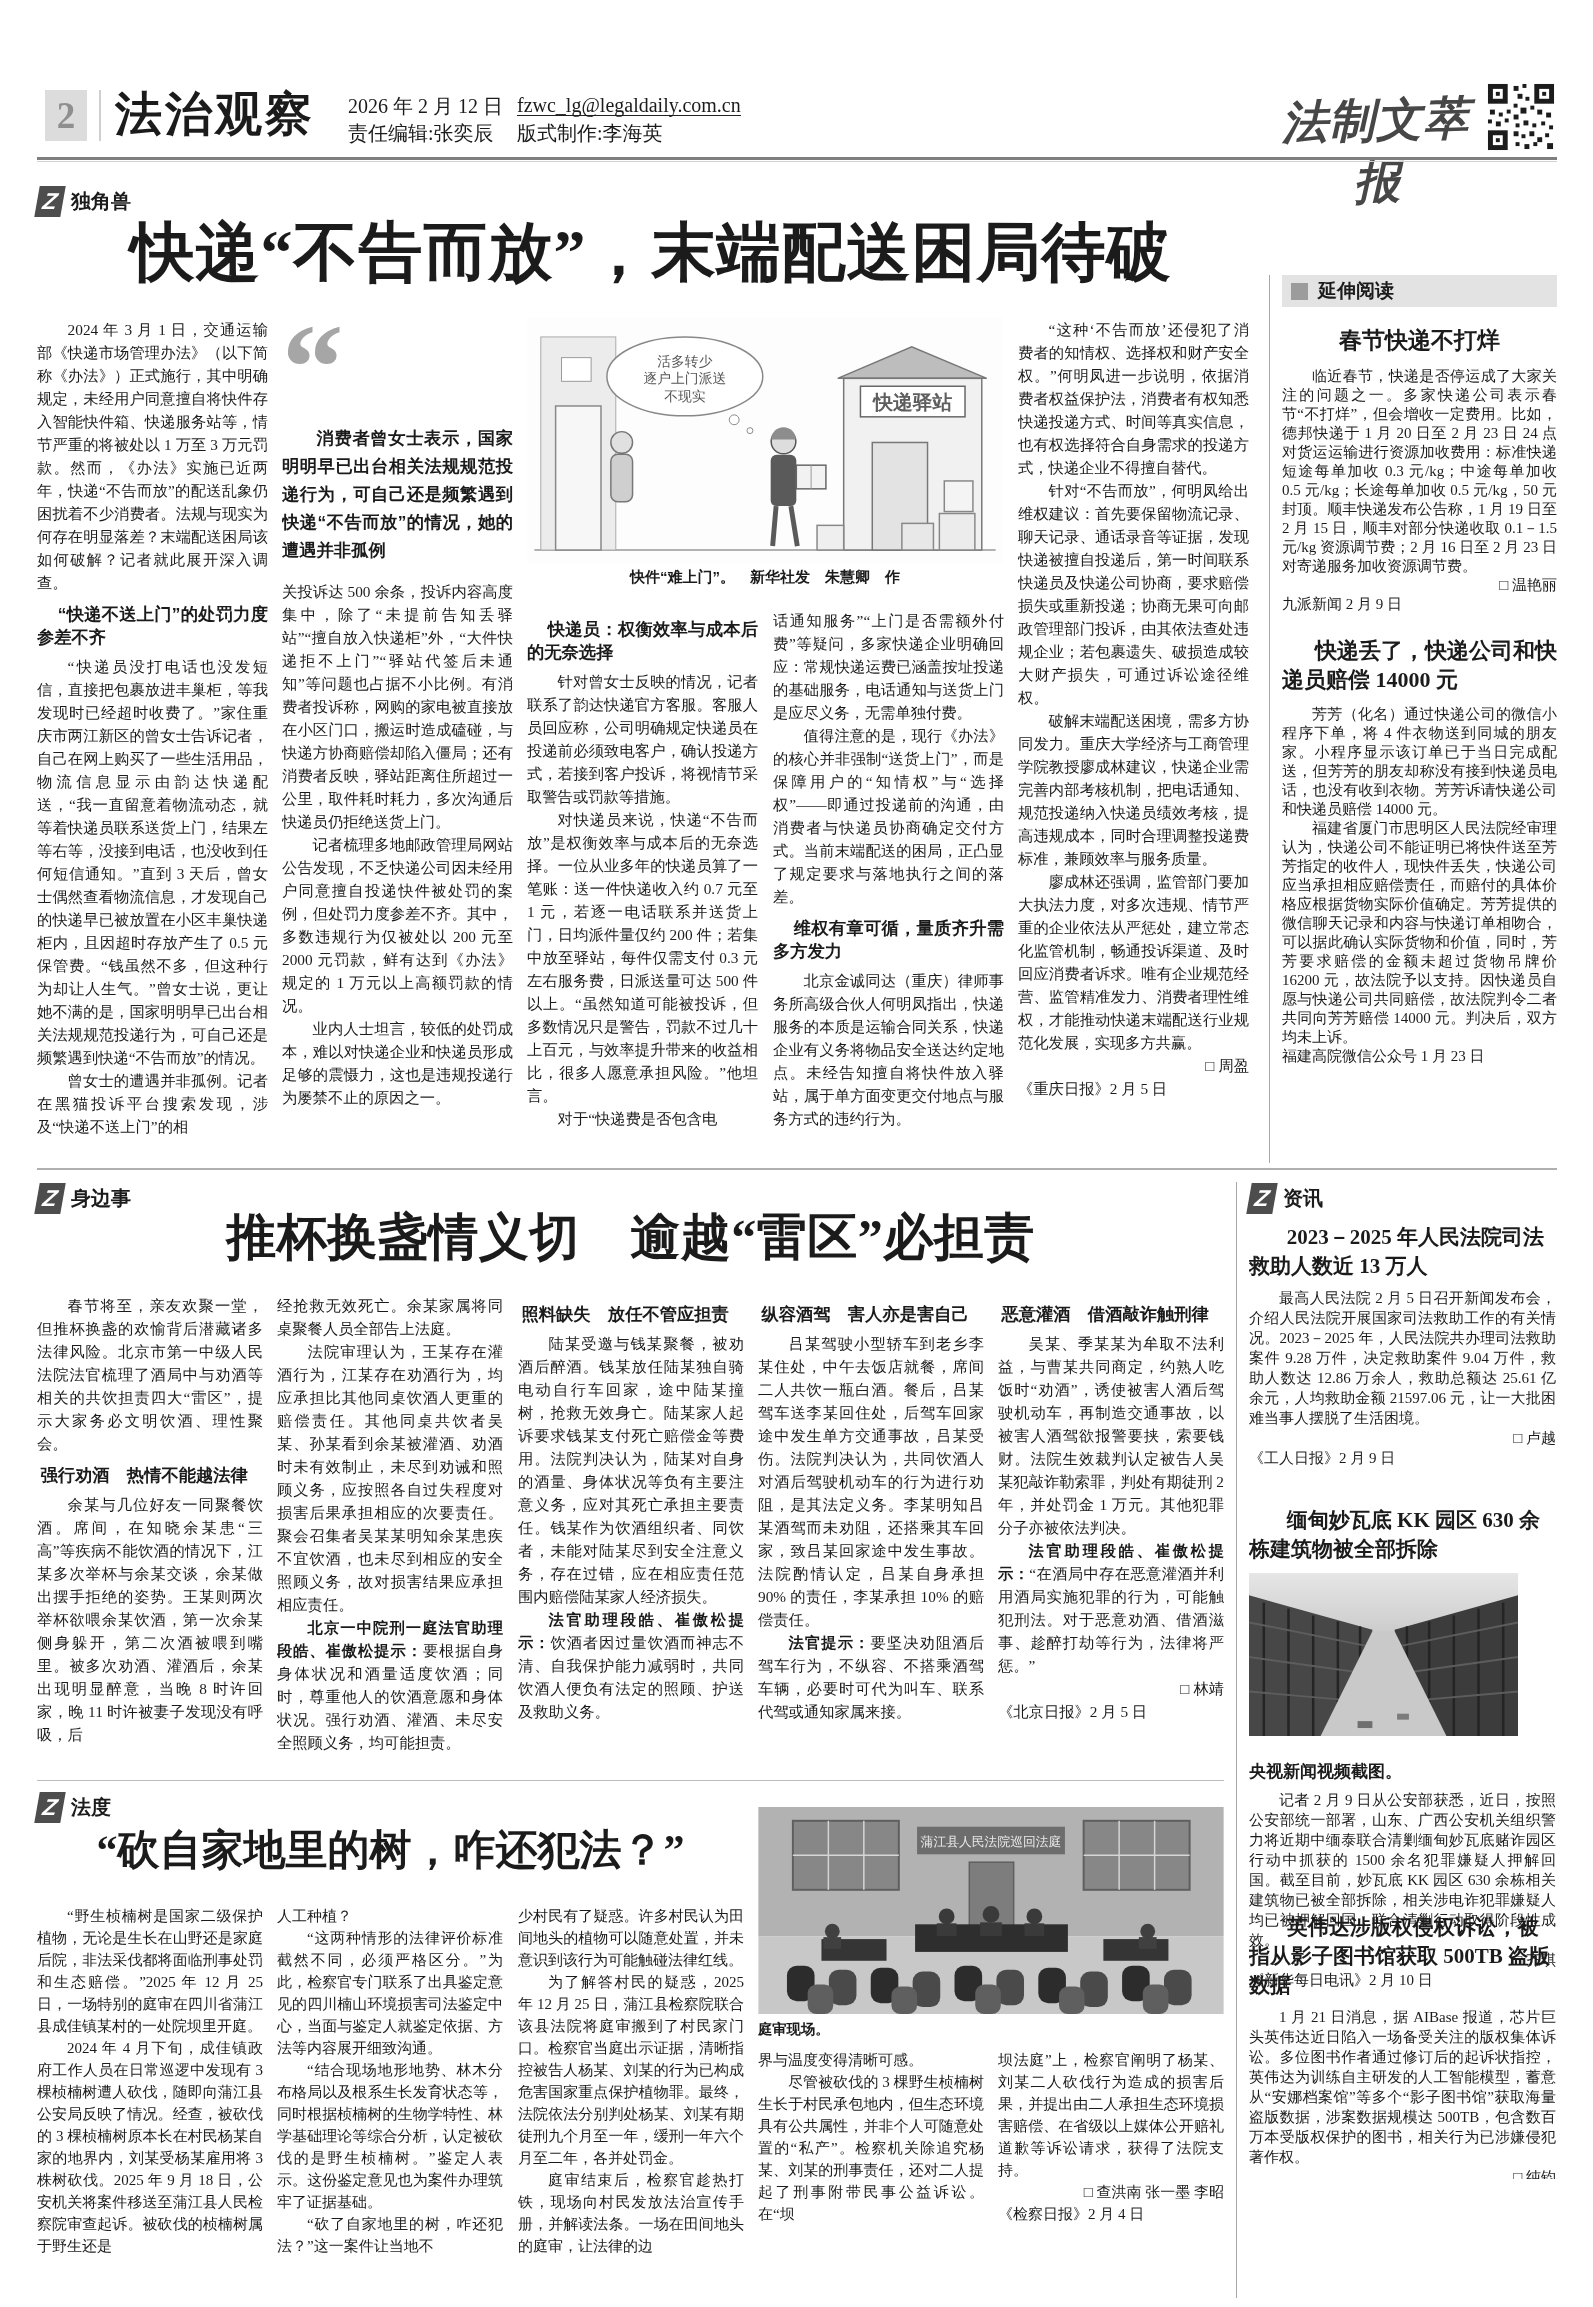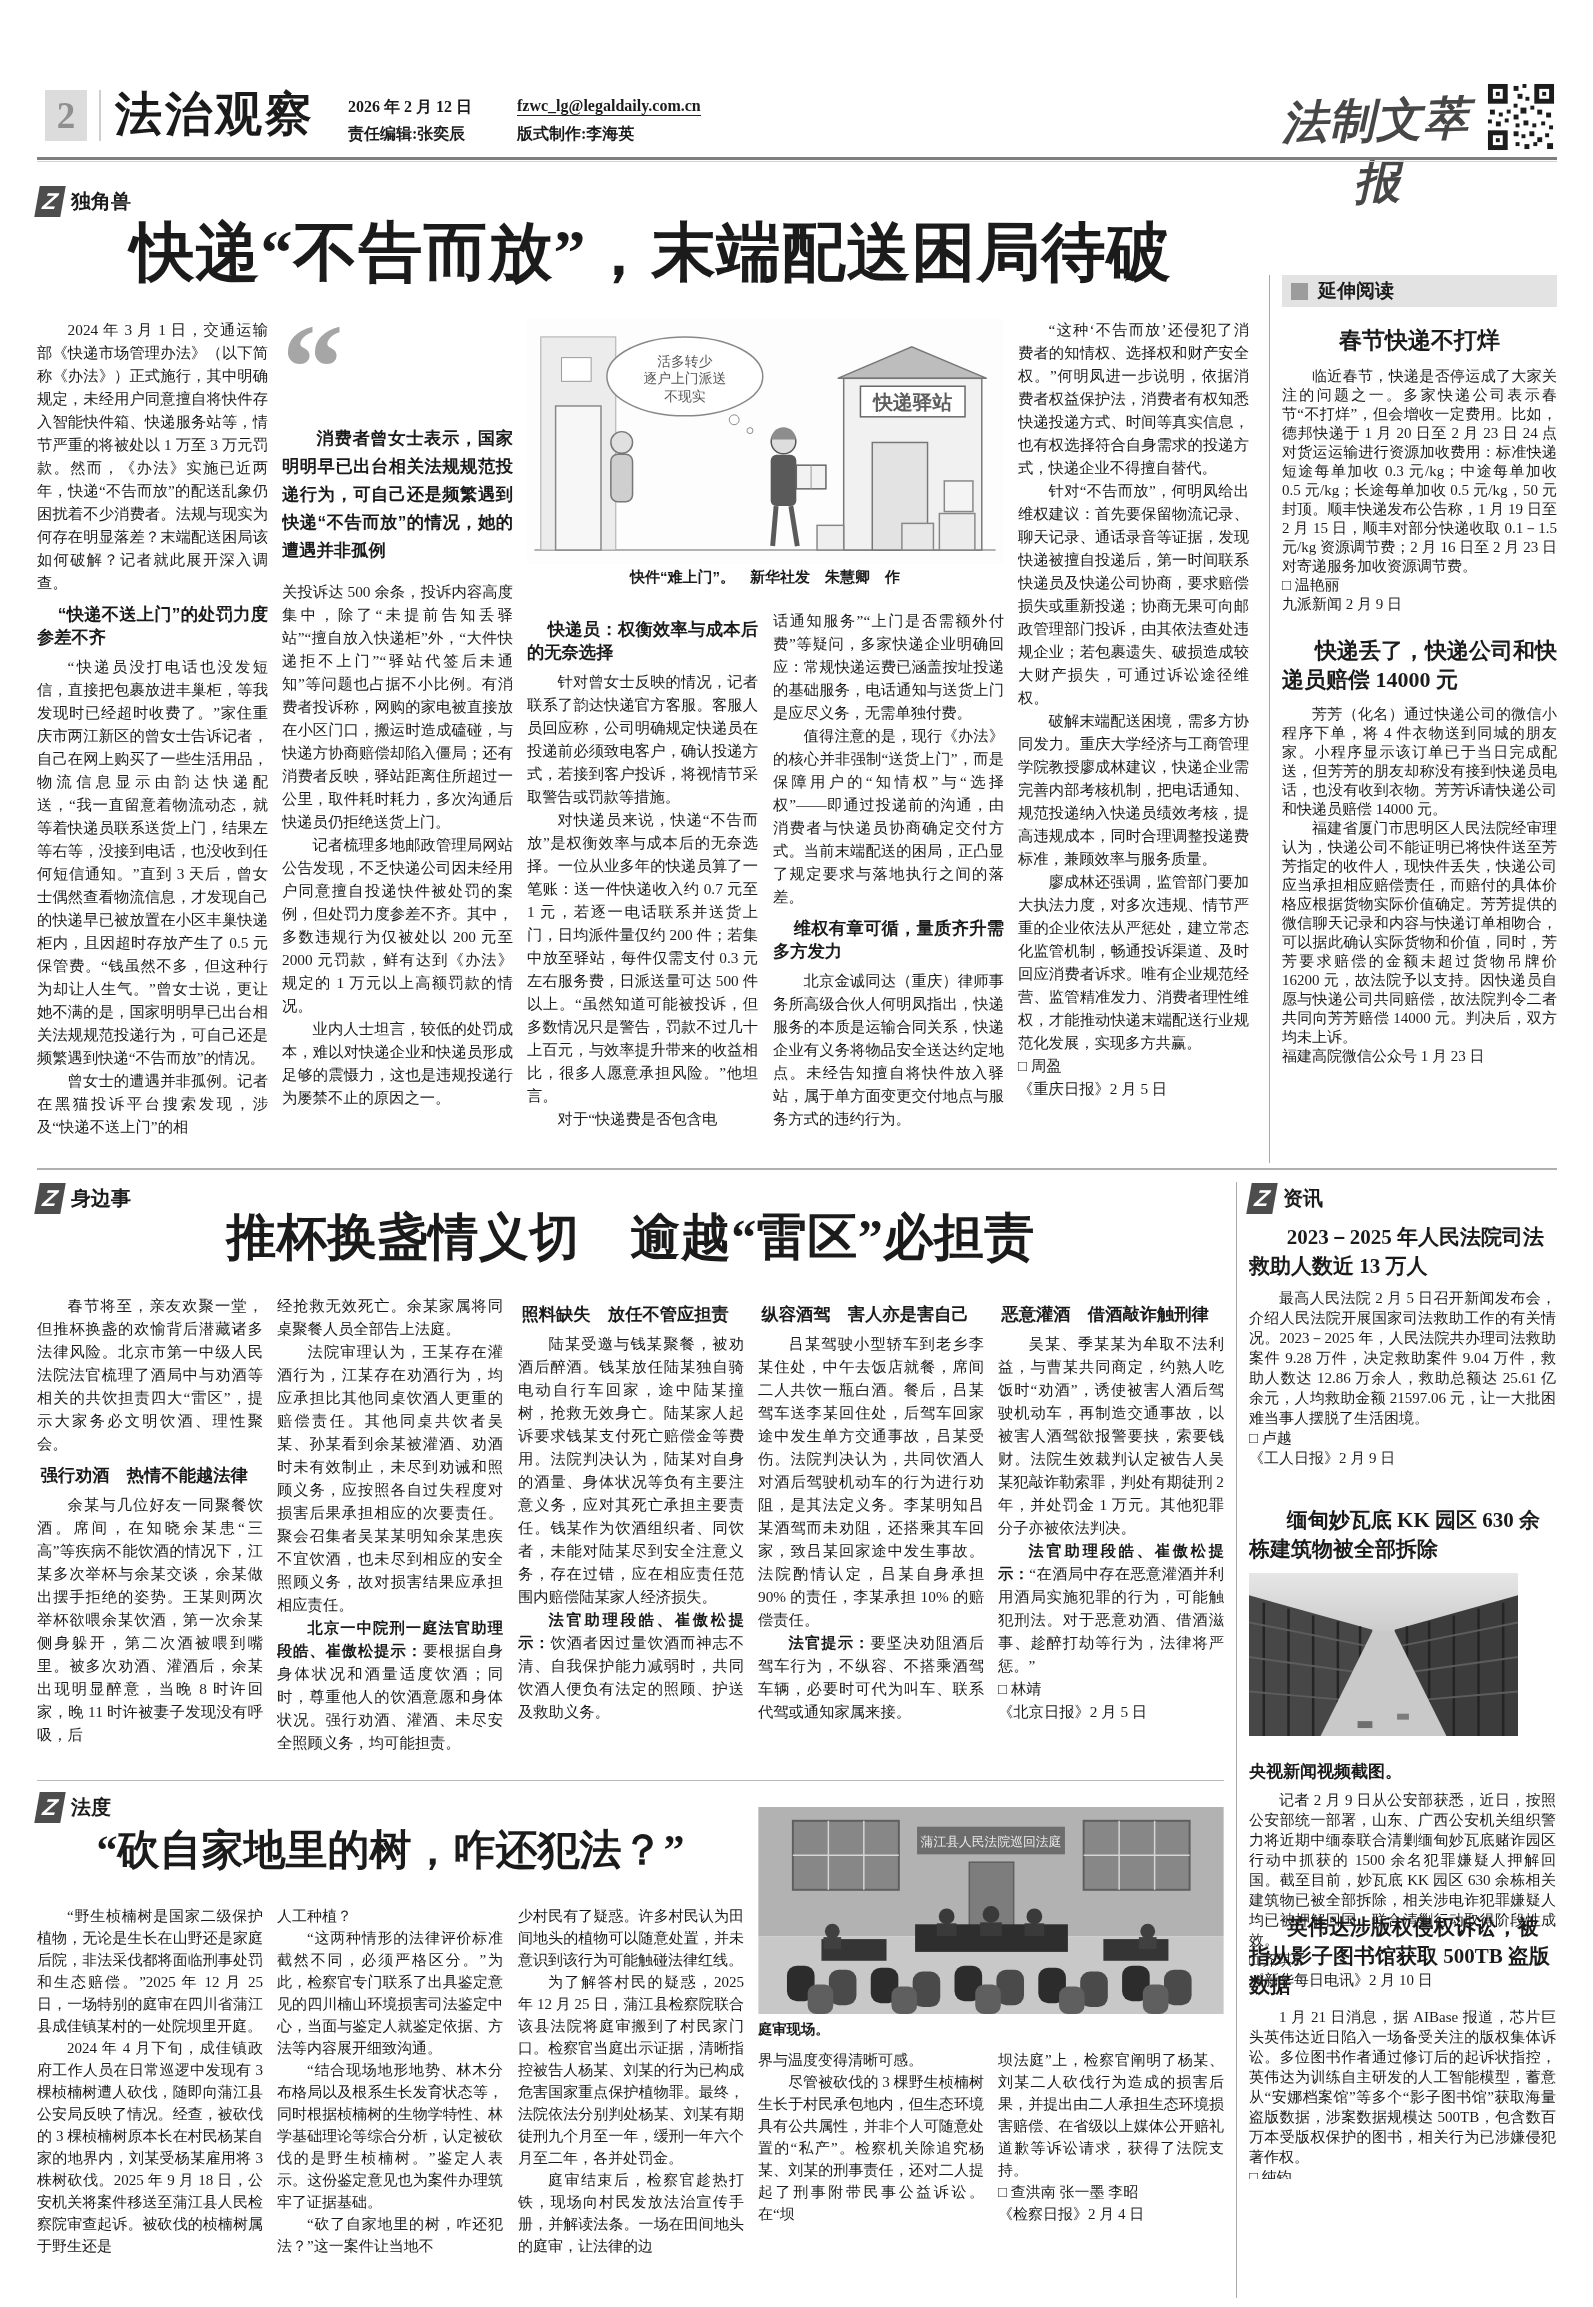--- a/index.html
+++ b/index.html
@@ -7,21 +7,21 @@
   .page { position:relative; width:1594px; height:2307px; background:#ffffff;
           font-family:"Liberation Serif","DejaVu Serif",serif; color:#1b1b1b; overflow:hidden; }
   .abs { position:absolute; }
   .sans { font-family:"Liberation Sans","DejaVu Sans",sans-serif; }
 
   
   .chip { left:45px; top:90px; width:42px; height:51px; background:#dcdcdc;
           color:#8f8f8f; font-size:37px; font-weight:bold; text-align:center; line-height:51px; }
   .chip-rule { left:99px; top:90px; width:1.5px; height:51px; background:#cfcfcf; }
   .sec-name { left:115px; top:83px; font-size:47px; font-weight:bold; letter-spacing:3px; }
-  .meta { font-size:16px; line-height:15px;font-weight:bold; }
+  .meta { font-size:20px; line-height:15px; }
   .m-date { left:348px; top:99px; }
   .m-editor { left:348px; top:126px; }
   .m-email { left:517px; top:98px; border-bottom:1px solid #222; padding-bottom:2px; }
   .m-designer { left:517px; top:126px; }
   .masthead { left:1273px; top:90px; width:207px; font-size:46px; font-weight:bold; font-style:italic;
               color:#474747; text-align:center; transform:rotate(-1.5deg); letter-spacing:1px; }
   .qr { left:1486px; top:82px; }
   .hrule1 { left:37px; top:157px; width:1520px; height:2.5px; background:#7f7f7f; }
   .hrule2 { left:37px; top:161px; width:1520px; height:1px; background:#d2d2d2; }
 
@@ -48,21 +48,21 @@
   .cartoon { left:527px; top:318px; width:476px; height:246px; }
   .cartoon-caption { left:527px; top:568px; width:476px; text-align:center;
                      font-size:15px; font-weight:bold; }
 
   
   .list p { margin:0; }
   .t-p    { text-indent:2em; }
   .t-cont { text-indent:0; }
   .t-sub  { font-family:"Liberation Sans","DejaVu Sans",sans-serif; font-weight:bold;
             font-size:17.3px; line-height:23px; margin:9px 0 6px 0 !important; text-indent:1.2em; }
-  .t-by   { text-align:left; text-indent:0; }
+  .t-by   { text-align:right; text-indent:0; }
   .t-src  { text-indent:0; }
   .lead   { font-family:"Liberation Sans","DejaVu Sans",sans-serif; font-weight:bold; }
 
   
   .sb-divider { left:1269px; top:275px; width:1px; height:888px; background:#a8a8a8; }
   .sidebar { left:1282px; top:275px; width:275px; height:889px; overflow:hidden; }
   .sb-bar { height:32px; background:#e3e3e3; display:flex; align-items:center; }
   .sb-square { width:17px; height:17px; background:#9c9c9c; margin:0 10px 0 9px; }
   .sb-bar-label { font-size:19px; font-weight:bold; }
   .sb-a1t { margin-top:18px; text-align:center; font-size:23px; font-weight:bold; }

